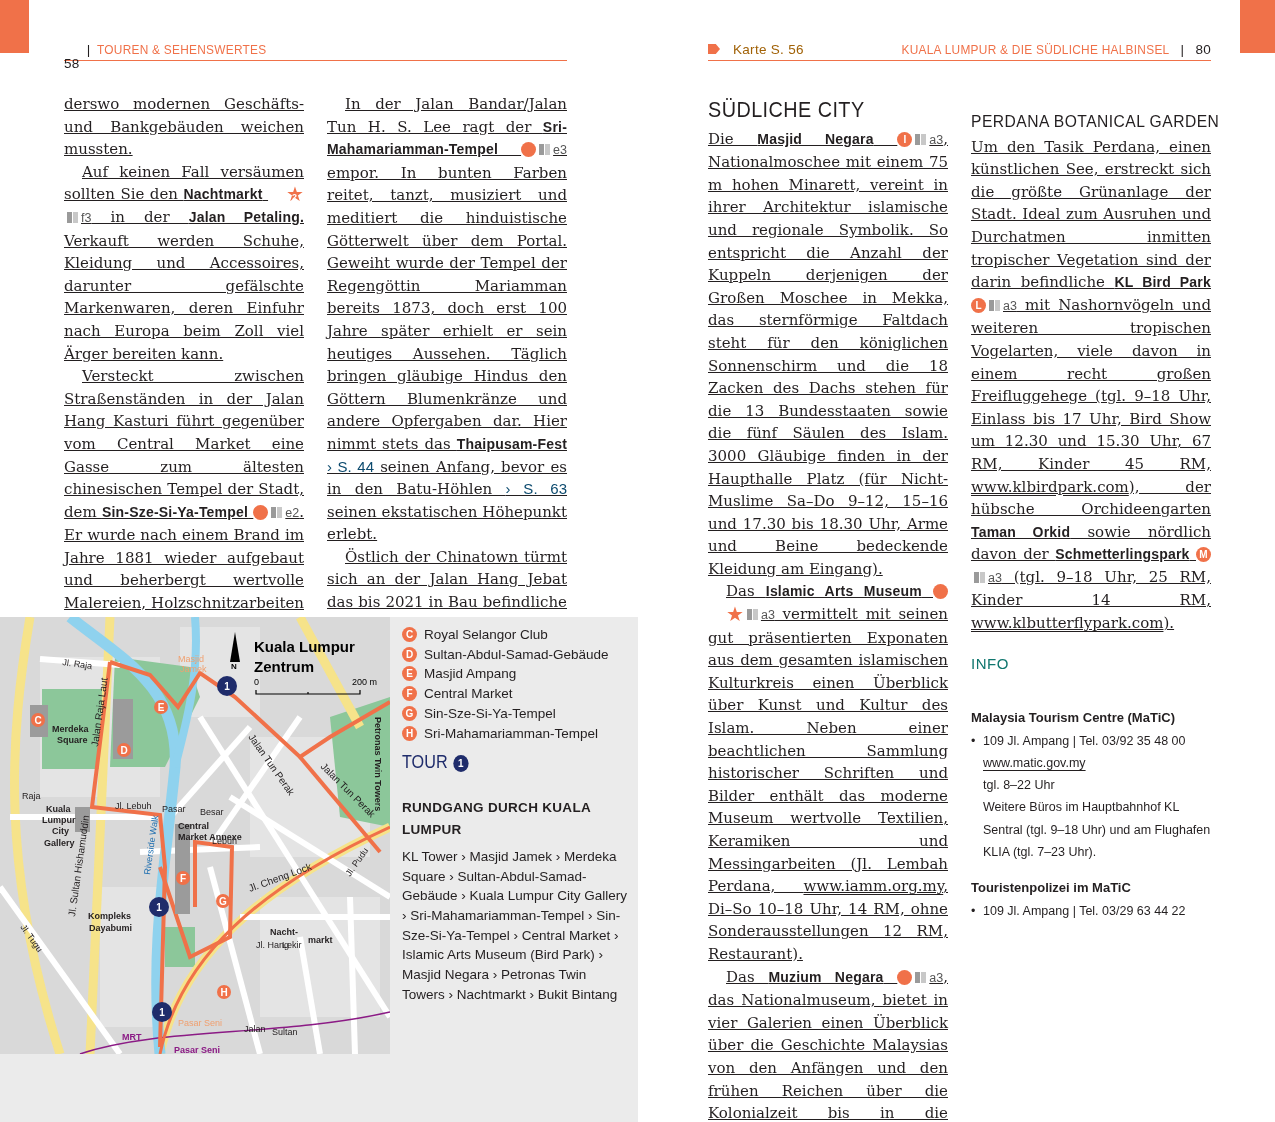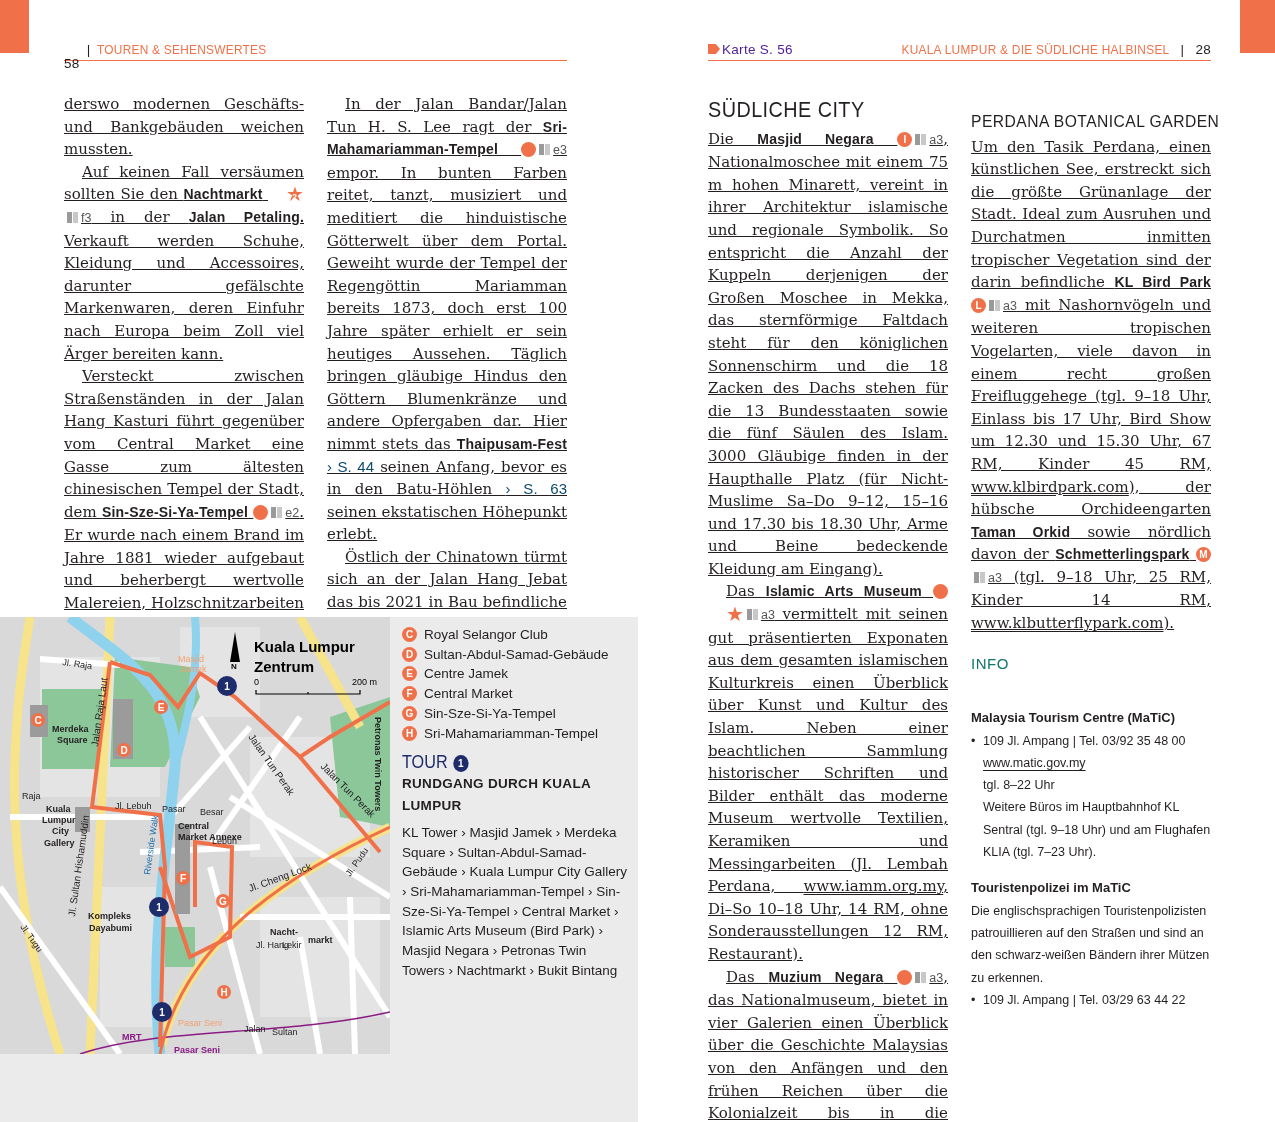--- a/index.html
+++ b/index.html
@@ -8,21 +8,21 @@
   .tab { position:absolute; top:0; width:29px; height:53px; background:#f07149; }
   .tab.left { left:0; } .tab.right { right:0; width:35px; }
   .header { position:absolute; top:38px; height:22px; border-bottom:1.5px solid #f07149;
             font-family:"Liberation Sans", sans-serif; font-size:13.5px; letter-spacing:0.3px;
             display:flex; align-items:center; }
   .header.left { left:64px; width:503px; }
   .header.right { left:708px; width:503px; justify-content:space-between; }
   .hnum { color:#231f20;margin-top:29px; }
   .hsep { margin:0 7px; color:#231f20; }
   .hsec { color:#f07149; text-transform:uppercase; transform:scaleX(0.88); transform-origin:left; display:inline-block; }
-  .karte { display:flex; align-items:center; gap:2px; color:#4c1d95; }
+  .karte { display:flex; align-items:center; gap:13px; color:#a16207; }
   .karte-icon { width:12px; height:10px; background:#f07149; clip-path:polygon(0 0,65% 0,100% 50%,65% 100%,0 100%); }
   .col { position:absolute; font-size:15px; line-height:22.6px; text-align:justify; hyphens:manual; }
   .col p { margin:0; text-indent:0;text-decoration:underline; }
   .col p.ind { text-indent:18px; }
   .sans { font-family:"Liberation Sans", sans-serif; font-weight:bold; font-size:14px; letter-spacing:0.2px; }
   .ref { font-family:"Liberation Sans", sans-serif; font-size:12.5px; color:#555; }
   .xref { font-family:"Liberation Sans", sans-serif; font-size:15px; color:#0c4a6e; }
   .badge { display:inline-block; width:15px; height:15px; border-radius:50%; background:#f07149; color:#fff;
            font-family:"Liberation Sans", sans-serif; font-size:10px; font-weight:bold; text-align:center; line-height:15px; vertical-align:1px; }
   .star { display:inline-block; color:#f07149; font-size:20px; line-height:14px; vertical-align:-2px; position:relative; }
@@ -30,21 +30,21 @@
   .book { display:inline-block; width:11px; height:11px; background:linear-gradient(90deg,#9a9a9a 0 45%,#fff 45% 55%,#c8c8c8 55%); vertical-align:-1px; margin:0 3px; }
   .u { text-decoration:underline; text-underline-offset:3px; }
   h2.section { font-family:"Liberation Sans", sans-serif; font-weight:normal; text-transform:uppercase; margin:0; color:#231f20; letter-spacing:0.5px; }
   .map-area { position:absolute; left:0; top:617px; width:638px; height:505px; background:#ebebeb; }
   .map { position:absolute; left:0; top:617px; width:390px; height:437px; }
   .legend { position:absolute; left:402px; top:625px; width:230px; font-family:"Liberation Sans", sans-serif; font-size:13.5px; line-height:19.7px; color:#231f20; }
   .legend .li { display:flex; gap:7px; }
   .legend .li .badge { flex:none; margin-top:2px; }
   .tour-h { color:#1f2c6b; font-size:18px; margin-top:10px; display:flex; align-items:center; gap:6px; transform:scaleX(0.9); transform-origin:left; }
   .tour-num { display:inline-block; width:17px; height:17px; border-radius:50%; background:#1f2c6b; color:#fff; font-size:11px; font-weight:bold; text-align:center; line-height:17px; }
-  .tour-sub { font-weight:bold; margin-top:0; line-height:22px; font-size:13.5px; letter-spacing:0.3px; }
+  .tour-sub { font-weight:bold; margin-top:24px; line-height:22px; font-size:13.5px; letter-spacing:0.3px; }
   .tour-route { margin-top:6px; }
   .info-h { font-family:"Liberation Sans", sans-serif; color:#0f766e; font-size:15px; margin-top:18px; letter-spacing:0.5px; }
   .info { font-family:"Liberation Sans", sans-serif; font-size:12.5px; line-height:22.3px; text-align:left; }
   .info .title { font-weight:bold; font-size:13px;margin-top:32px; }
   .info .bul { padding-left:12px; position:relative; }
   .info .bul::before { content:"•"; position:absolute; left:0; }
   .info .ind2 { padding-left:12px; }
 </style>
 </head>
 <body>
@@ -59,21 +59,21 @@
 </div>
 
 <div class="header right">
   <span class="karte">
     <span class="karte-icon"></span>
     <span>Karte S. 56</span>
   </span>
   <span>
     <span class="hsec" style="transform-origin:right">KUALA LUMPUR &amp; DIE SÜDLICHE HALBINSEL</span>
     <span class="hsep">|</span>
-    <span class="hnum">28</span>
+    <span class="hnum">80</span>
   </span>
 </div>
 
 <div class="col" style="left:64px; top:93px; width:240px;">
   <p>derswo modernen Geschäfts- und Bankgebäuden weichen mussten.</p>
   <p class="ind"><span>Auf keinen Fall versäumen sollten Sie den </span><span class="sans">Nachtmarkt</span> <span class="star">★<span class="n">2</span></span><span class="book"></span><span class="ref">f3</span><span> in der </span><span class="sans">Jalan Petaling.</span><span> Verkauft werden Schuhe, Kleidung und Accessoires, darunter gefälschte Markenwaren, deren Einfuhr nach Europa beim Zoll viel Ärger bereiten kann.</span></p>
   <p class="ind"><span>Versteckt zwischen Straßenständen in der Jalan Hang Kasturi führt gegenüber vom Central Market eine Gasse zum ältesten chinesischen Tempel der Stadt, dem </span><span class="sans">Sin-Sze-Si-Ya-Tempel</span> <span class="badge">G</span><span class="book"></span><span class="ref">e2</span><span>. Er wurde nach einem Brand im Jahre 1881 wieder aufgebaut und beherbergt wertvolle Malereien, Holzschnitzarbeiten und Kunstgegenstände. Im hinteren Altarraum ist ein Bild von Yap Ah Loy, dem legendären Stadtgründer und Tempelstifter zu sehen.</span></p>
 </div>
 
 <div class="col" style="left:327px; top:93px; width:240px;">
@@ -218,21 +218,21 @@
   <div class="li">
       <span class="badge">C</span>
       <span>Royal Selangor Club</span>
     </div>
   <div class="li">
       <span class="badge">D</span>
       <span>Sultan-Abdul-Samad-Gebäude</span>
     </div>
   <div class="li">
       <span class="badge">E</span>
-      <span>Centre Jamek</span>
+      <span>Masjid Ampang</span>
     </div>
   <div class="li">
       <span class="badge">F</span>
       <span>Central Market</span>
     </div>
   <div class="li">
       <span class="badge">G</span>
       <span>Sin-Sze-Si-Ya-Tempel</span>
     </div>
   <div class="li">
@@ -258,17 +258,16 @@
   <h2 class="section" style="font-size:17px; margin:18px 0 2px; transform:scaleX(0.92); transform-origin:left; white-space:nowrap;">PERDANA BOTANICAL GARDEN</h2>
   <p><span>Um den Tasik Perdana, einen künstlichen See, erstreckt sich die größte Grünanlage der Stadt. Ideal zum Ausruhen und Durchatmen inmitten tropischer Vegetation sind der darin befindliche </span><span class="sans">KL Bird Park</span> <span class="badge">L</span><span class="book"></span><span class="ref">a3</span><span> mit Nashornvögeln und weiteren tropischen Vogelarten, viele davon in einem recht großen Freifluggehege (tgl. 9–18 Uhr, Einlass bis 17 Uhr, Bird Show um 12.30 und 15.30 Uhr, 67 RM, Kinder 45 RM, </span><span class="u">www.klbirdpark.com</span><span>), der hübsche Orchideengarten </span><span class="sans">Taman Orkid</span><span> sowie nördlich davon der </span><span class="sans">Schmetterlingspark</span> <span class="badge">M</span><span class="book"></span><span class="ref">a3</span><span> (tgl. 9–18 Uhr, 25 RM, Kinder 14 RM, </span><span class="u">www.klbutterflypark.com</span><span>).</span></p>
   <div class="info-h">INFO</div>
   <div class="info">
     <div class="title">Malaysia Tourism Centre (MaTiC)</div>
     <div class="bul">109 Jl. Ampang | Tel. 03/92 35 48 00</div>
     <div class="ind2"><span class="u">www.matic.gov.my</span></div>
     <div class="ind2">tgl. 8–22 Uhr</div>
     <div class="ind2">Weitere Büros im Hauptbahnhof KL Sentral (tgl. 9–18 Uhr) und am Flughafen KLIA (tgl. 7–23 Uhr).</div>
     <div class="title" style="margin-top:14px;">Touristenpolizei im MaTiC</div>
-    <div>Die englischsprachigen Touristenpolizisten patrouillieren auf den Straßen und sind an den schwarz-weißen Bändern ihrer Mützen zu erkennen.</div>
     <div class="bul">109 Jl. Ampang | Tel. 03/29 63 44 22</div>
 
   </div>
 </div>
 
 </body></html>

